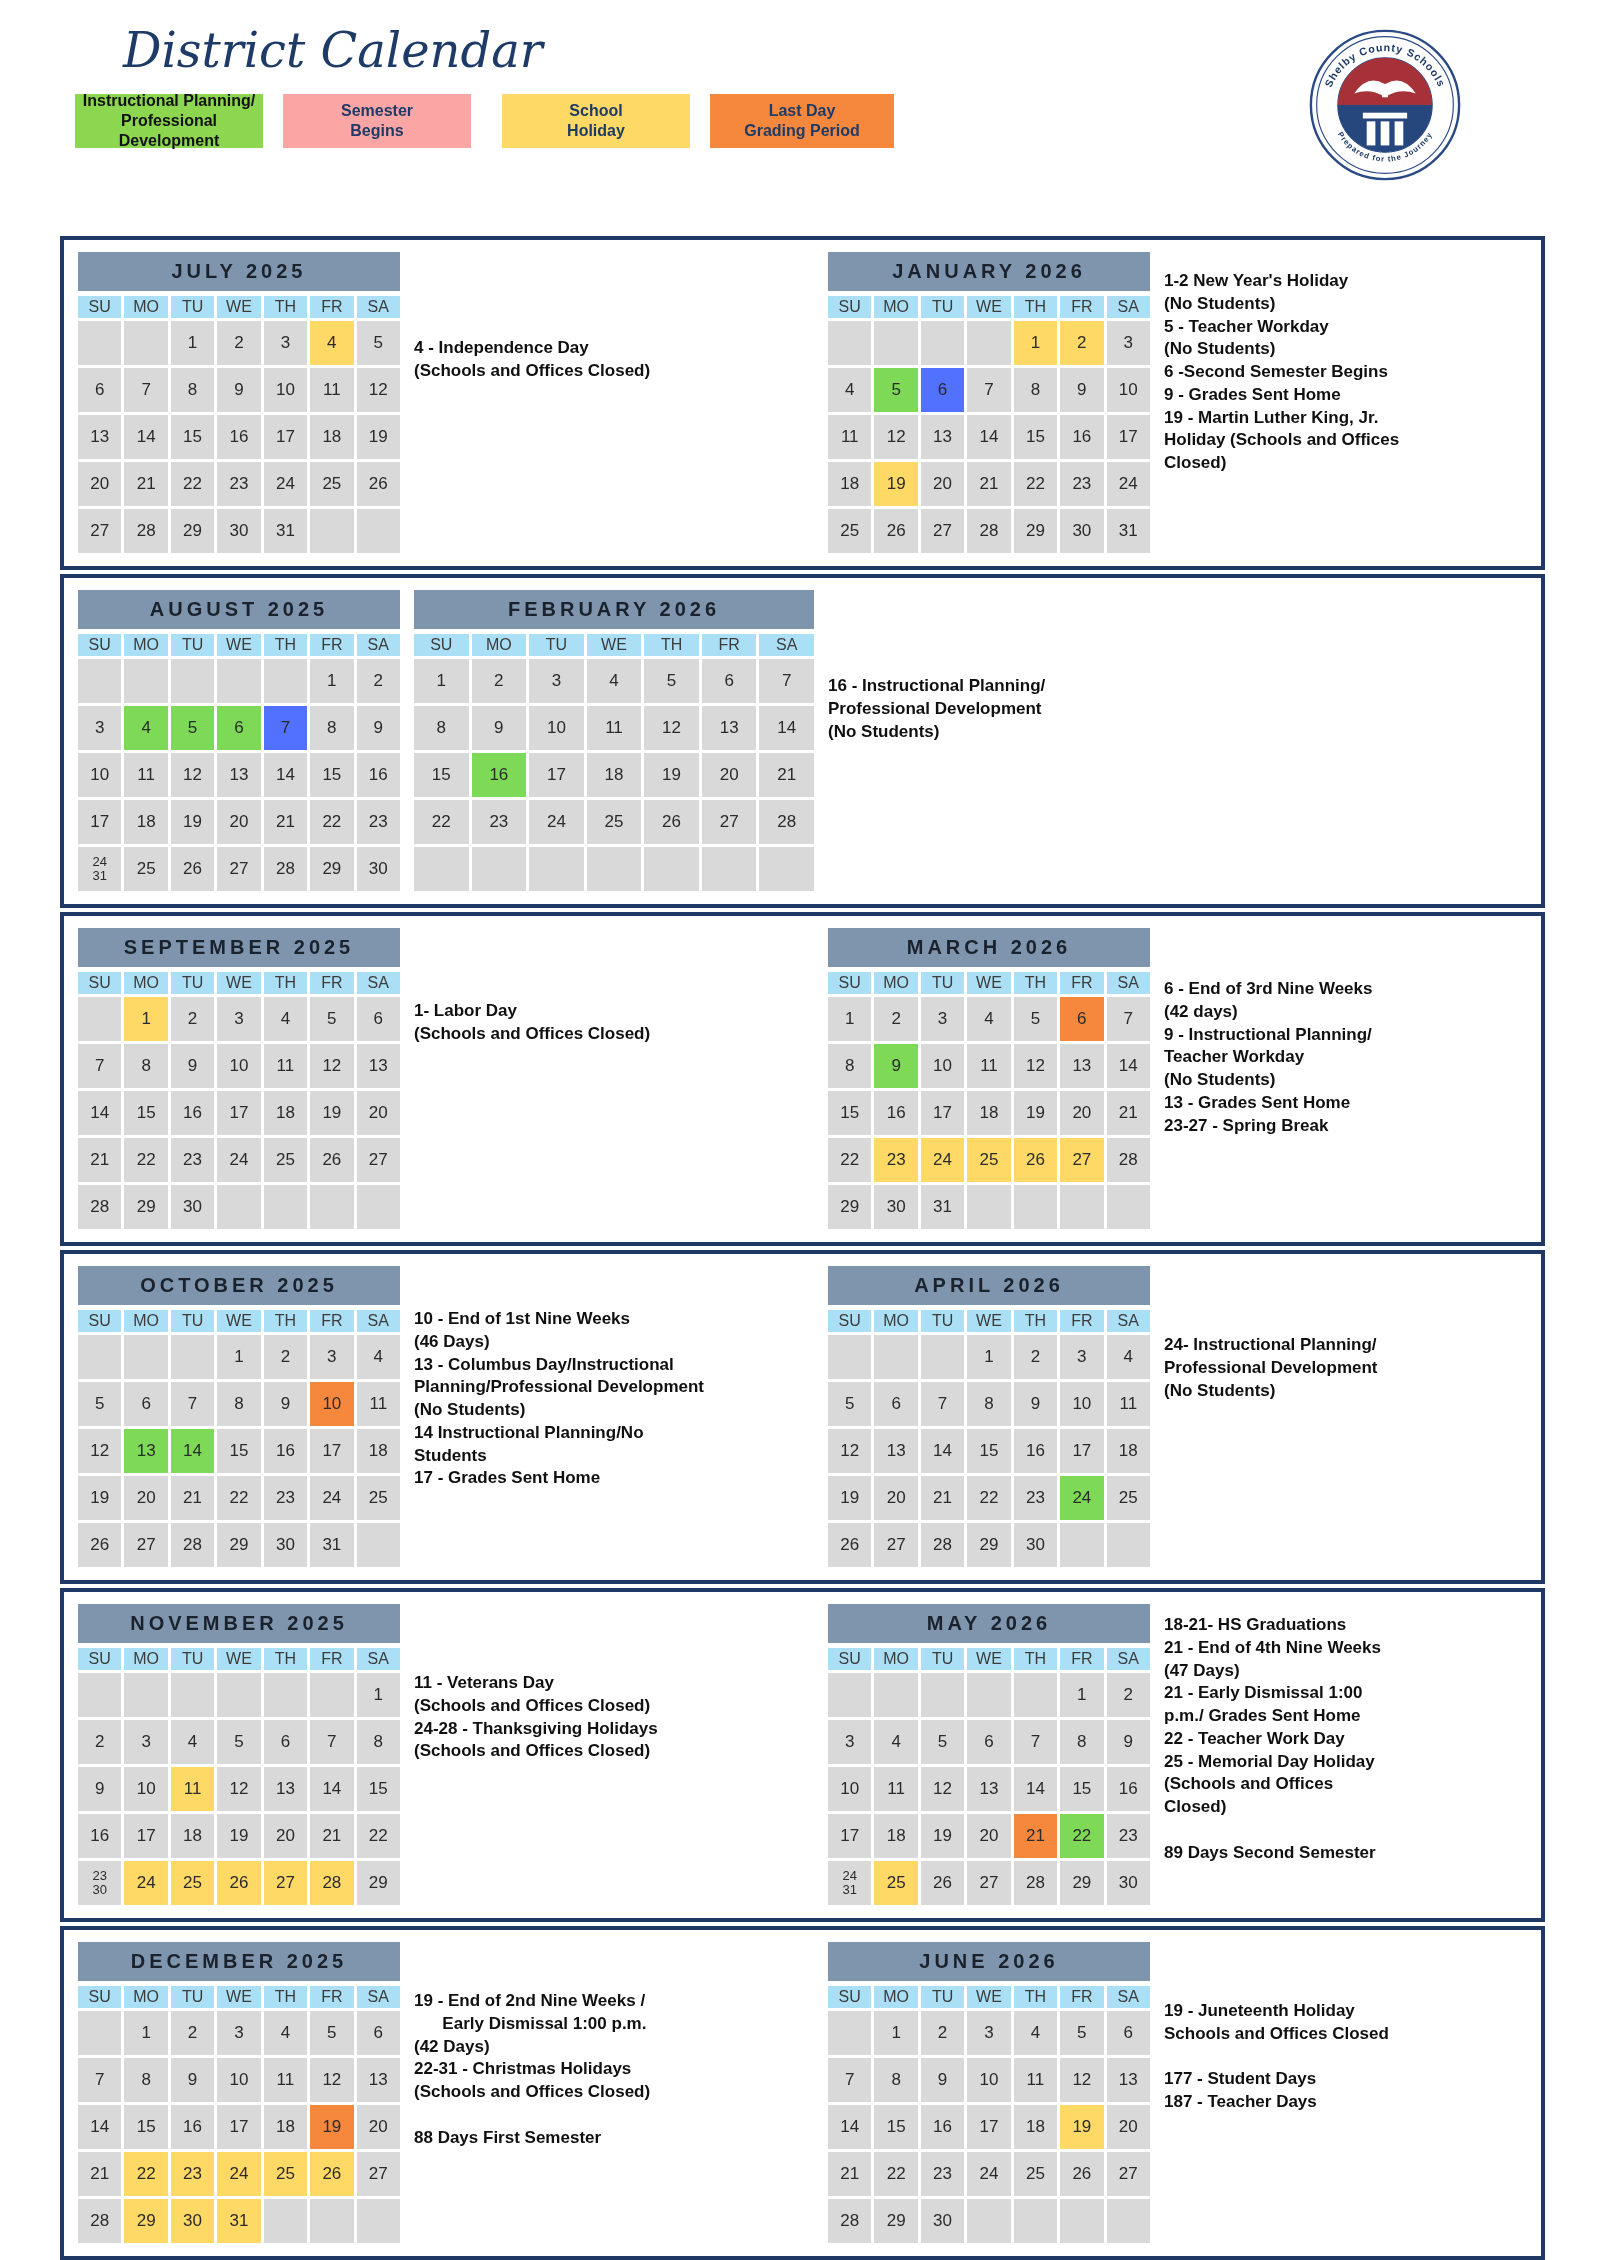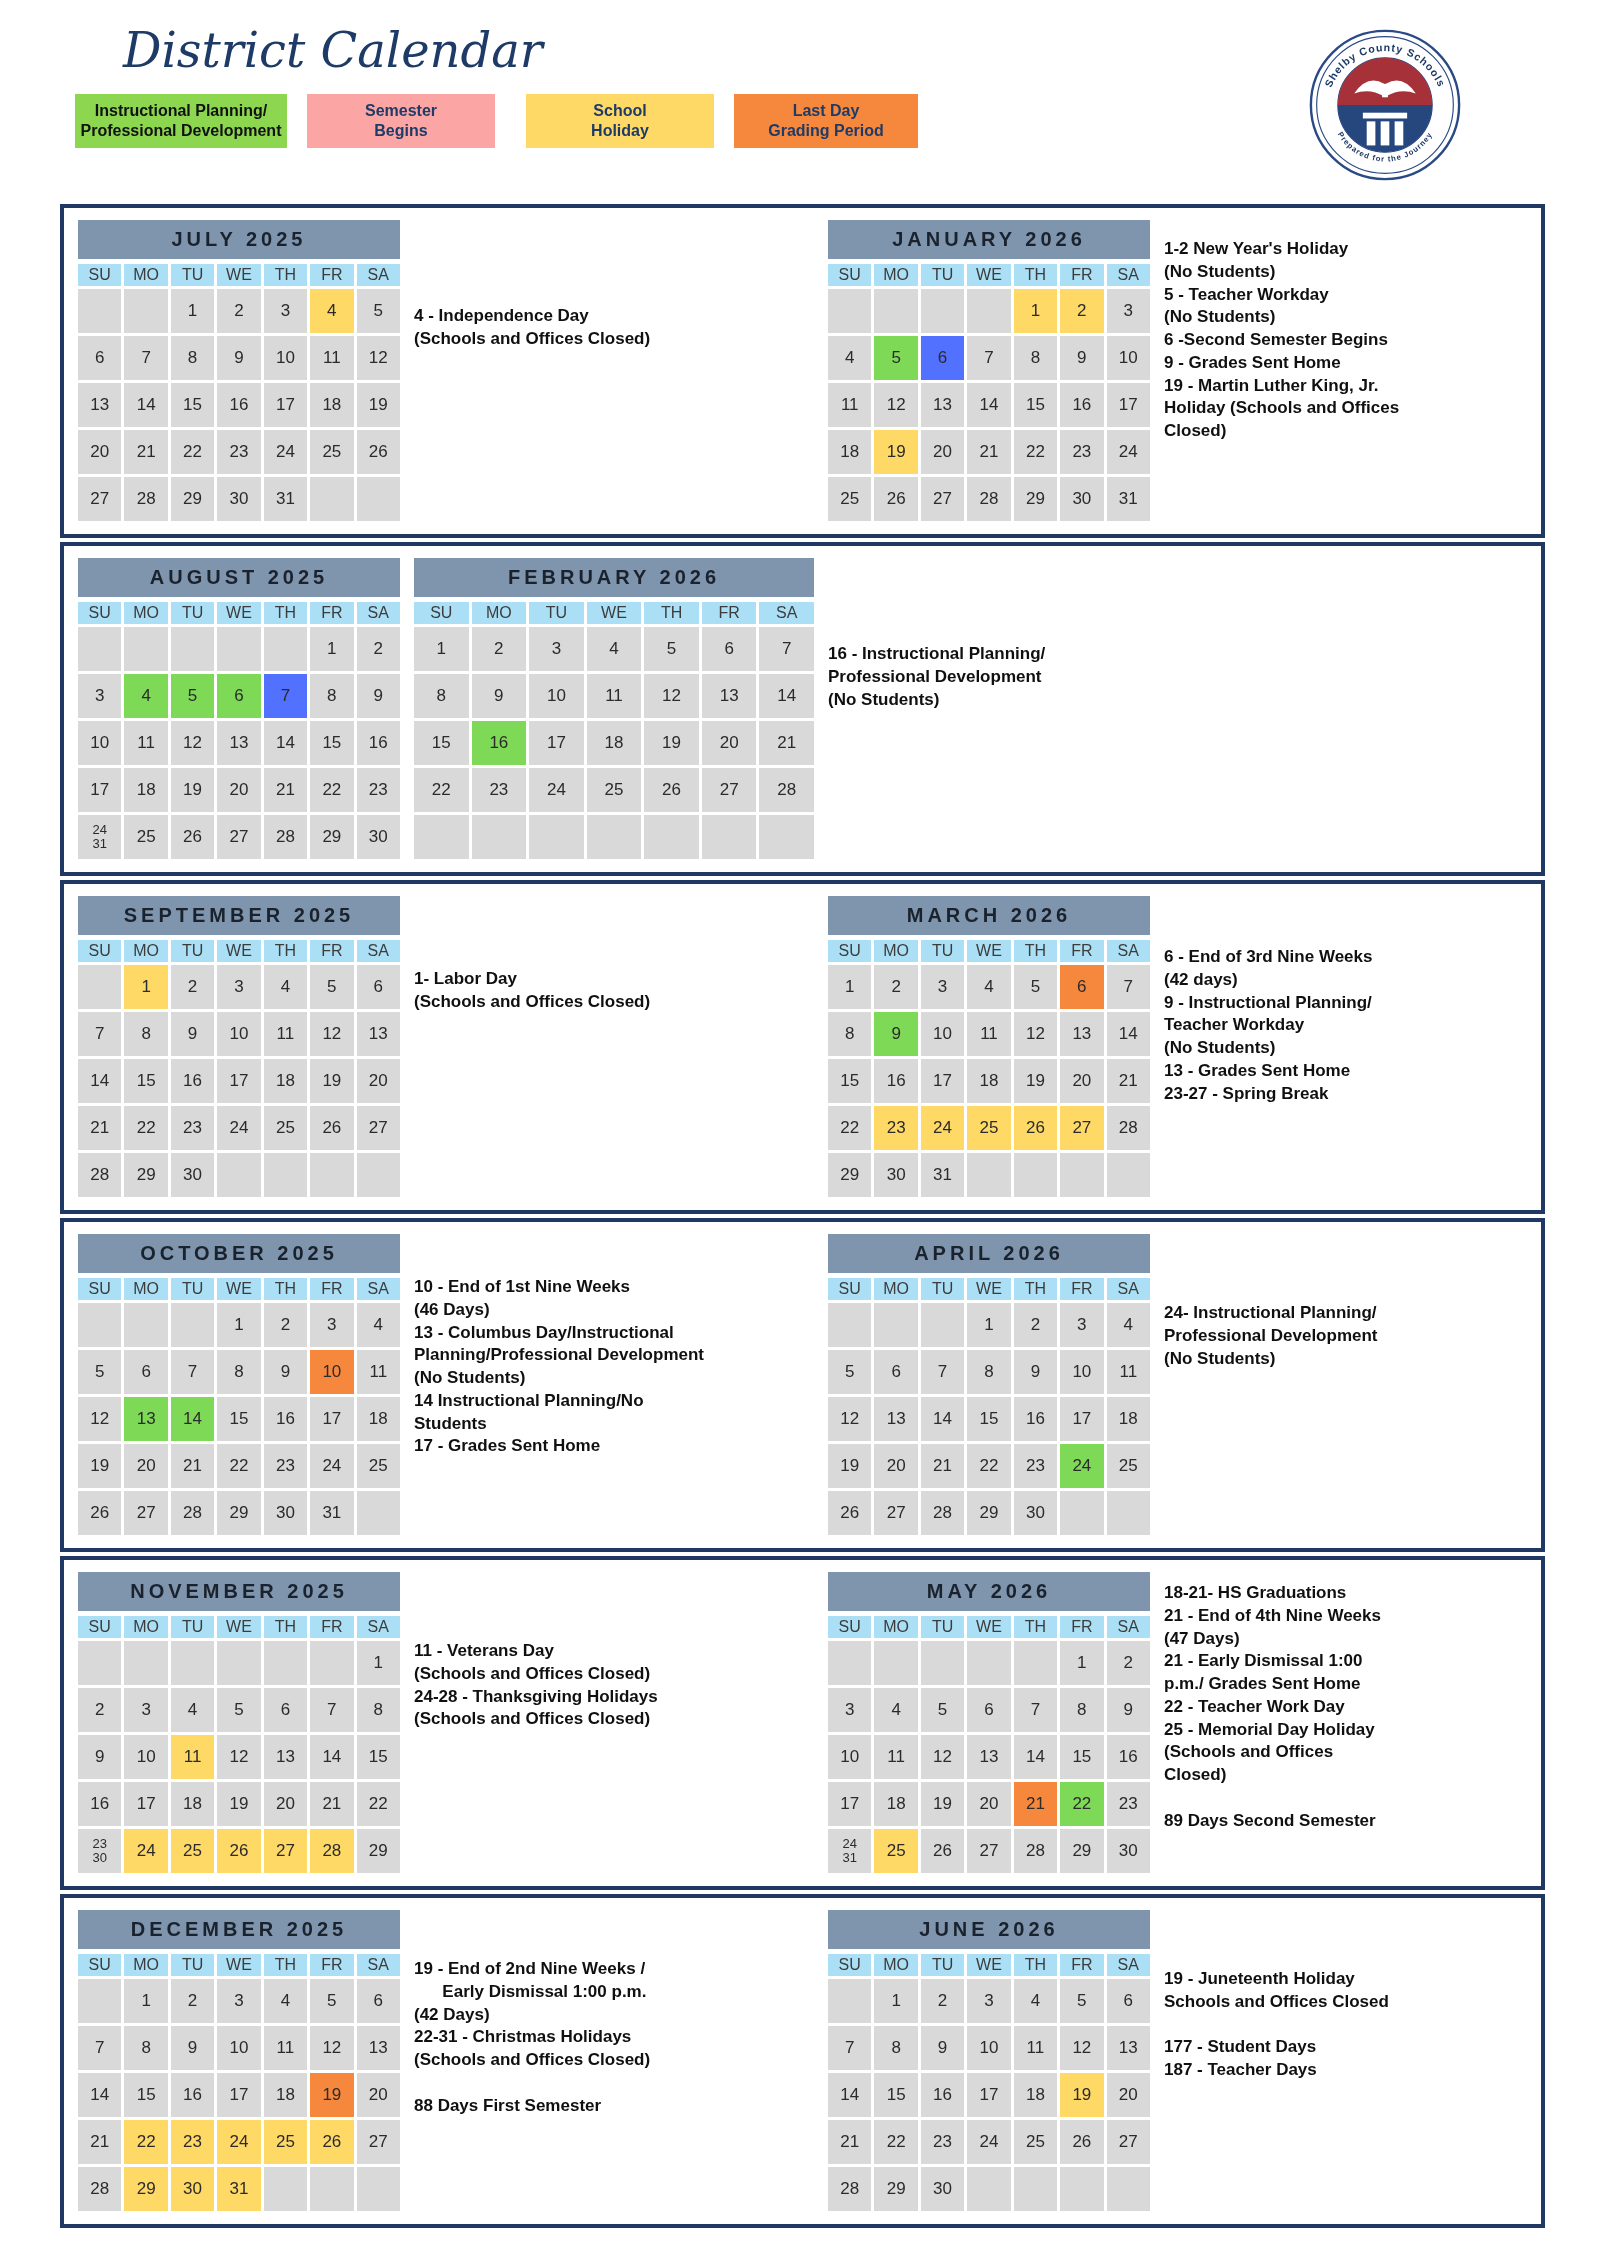--- a/index.html
+++ b/index.html
@@ -9,23 +9,23 @@
   }
   
   .header{position:relative;padding:22px 0 0 75px;}
   .title-line{display:flex;align-items:baseline;}
   .year{font-size:66px;font-weight:bold;color:#1E3A66;letter-spacing:1px;}
   .script-title{font-family:"DejaVu Serif",serif;font-style:italic;font-size:48px;color:#1E3A66;margin-left:48px;}
   .logo{position:absolute;top:28px;right:138px;width:154px;height:154px;}
   .legend{display:flex;gap:20px;margin:16px 0 0 0;}
   .legend-box{height:54px;display:flex;align-items:center;justify-content:center;text-align:center;
     font-weight:bold;font-size:16px;line-height:1.25;white-space:pre-line;}
-  .lb0{width:212px}.lb1{width:188px}.lb2{width:188px}.lb3{width:184px}
+  .lb0{width:188px}.lb1{width:188px}.lb2{width:188px}.lb3{width:184px}
   
-  .rows{margin:56px 55px 0 60px;}
+  .rows{margin:88px 55px 0 60px;}
   .row{border:4px solid #1F3864;background:#fff;display:grid;
     grid-template-columns:322px 400px 322px auto;column-gap:14px;
     padding:12px 14px;margin-bottom:4px;height:302px;}
   
   .m-title{background:#7F95AD;text-align:center;font-weight:bold;font-size:20px;
     letter-spacing:4px;color:#1A222E;padding:8px 0;}
   .dow{display:grid;grid-template-columns:repeat(7,1fr);gap:3px;margin-top:5px;}
   .dow-c{background:#ABDFF5;text-align:center;font-size:16px;color:#3c3c3c;padding:2px 0;}
   .grid{display:grid;grid-template-columns:repeat(7,1fr);gap:3px;margin-top:3px;}
   .cell{background:#D9D9D9;height:44px;display:flex;align-items:center;justify-content:center;

